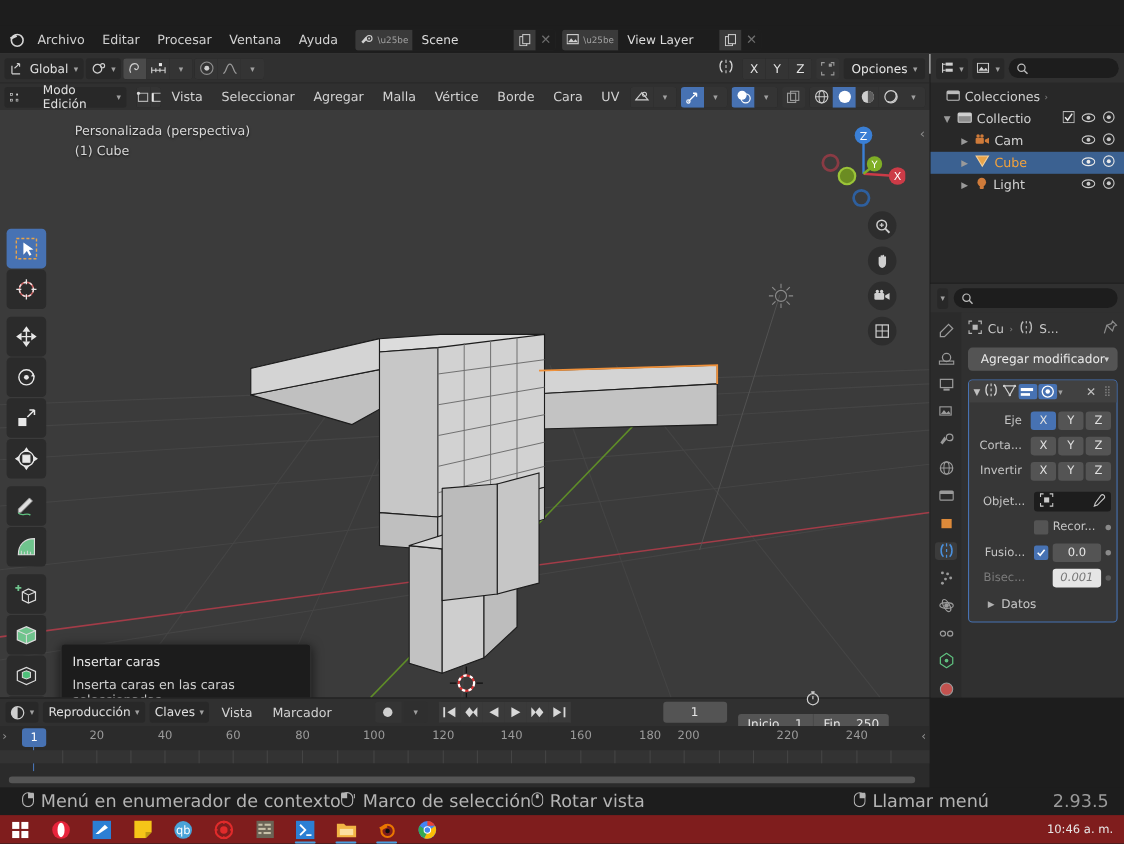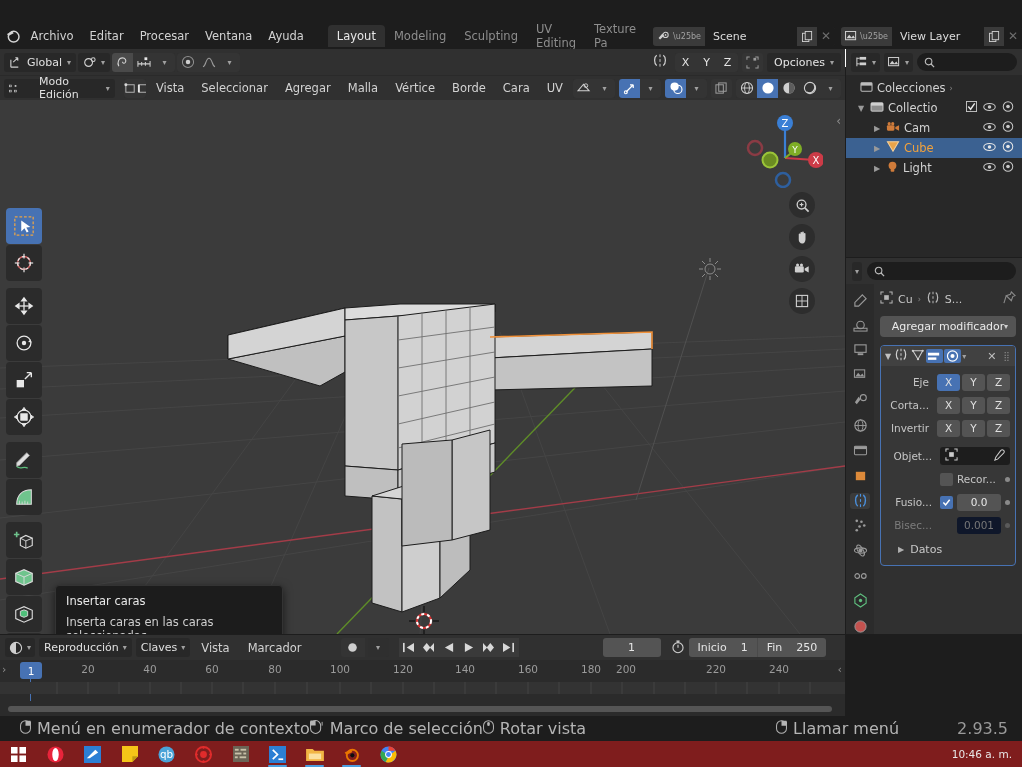--- a/index.html
+++ b/index.html
@@ -157,21 +157,21 @@
   .xyzb { width: 23px; height: 17px; background: #545454; border-radius: 3px; display:flex;
           align-items:center; justify-content:center; font-size: 10.5px; color: #e0e0e0; }
   .xyzb.on { background: #4772b3; }
   .objfield { flex:1; height:18px; background:#1d1d1d; border-radius:3px; display:flex; align-items:center;
               justify-content:space-between; padding: 0 5px; }
   .chkbox { width: 13px; height: 13px; background: #545454; border-radius: 2px; display:flex;
             align-items:center; justify-content:center; }
   .chkbox.on { background: #4772b3; }
   .numfield { flex:1; height:17px; background:#545454; border-radius:3px; display:flex; align-items:center;
               justify-content:center; font-size:10.5px; color:#e8e8e8; }
-  .numfield.dim { background: #0f172a; color: #777; }
+  .numfield.dim { background: #e5e5e5; color: #777; font-style: italic; }
   .dot { width: 5px; height: 5px; border-radius: 50%; background: #8a8a8a; flex-shrink:0; }
   .dot.dim { background: #5a5a5a; }
   .datarow { display:flex; align-items:center; gap:6px; height:20px; padding-left:12px; margin-top:4px;
              font-size:11px; color:#c8c8c8; }
 
   
   .tl-header {
     position: absolute; top: 635px; left: 0; width: 845px; height: 25px;
     background: #303030; display: flex; align-items: center; padding: 0 5px; gap: 4px;
   }
@@ -252,27 +252,20 @@
         <circle cx="13" cy="13" r="3" fill="#1d1d1d"></circle>
         <path d="M3 9 L11 5 L13 8 L5 12 Z" fill="#d5d5d5"></path>
       </svg>
     </div>
     <div class="menu-item">Archivo</div>
     <div class="menu-item">Editar</div>
     <div class="menu-item">Procesar</div>
     <div class="menu-item">Ventana</div>
     <div class="menu-item">Ayuda</div>
 
-    <div class="ws-tabs">
-      <div class="ws-tab active">Layout</div>
-      <div class="ws-tab">Modeling</div>
-      <div class="ws-tab">Sculpting</div>
-      <div class="ws-tab">UV Editing</div>
-      <div class="ws-tab">Texture Pa</div>
-    </div>
 
     <div class="scene-box">
       <div class="idblock">
         <div class="ib-icon">
           <svg width="14" height="11" viewBox="0 0 18 14">
             <circle cx="11" cy="5" r="3.4" fill="none" stroke="#d0d0d0" stroke-width="1.3"></circle>
             <circle cx="11" cy="5" r="1.1" fill="#d0d0d0"></circle>
             <path d="M2 9 L7 3 L9 6 L4 11 Z" fill="#d0d0d0"></path>
           </svg>
           <span class="chev">\u25be</span>
@@ -559,20 +552,24 @@
         <polygon points="372,396 402,399 440,388 410,384" fill="#d6d6d6"></polygon>
 
         <polygon points="440,388 470,380 470,470 440,498" fill="#bdbdbd"></polygon>
         <polygon points="452,340 490,330 490,430 452,440" fill="#c6c6c6"></polygon>
         <polygon points="402,344 452,340 452,440 402,446" fill="#bbbbbb"></polygon>
       </g>
 
       <polyline points="490,237 652,232 652,249" fill="none" stroke="#f0913a" stroke-width="1.6"></polyline>
     </svg>
 
+    <div class="vp-text" style="left:68px; top:10px;">
+      <div>Personalizada (perspectiva)</div>
+      <div>(1) Cube</div>
+    </div>
 
     <svg style="position:absolute; left:408px; top:505px;" width="32" height="32">
       <circle cx="16" cy="16" r="7" fill="none" stroke="#d83232" stroke-width="2"></circle>
       <circle cx="16" cy="16" r="7" fill="none" stroke="#ffffff" stroke-width="2" stroke-dasharray="3 3"></circle>
       <line x1="16" y1="1" x2="16" y2="7" stroke="#111" stroke-width="1.2"></line>
       <line x1="16" y1="25" x2="16" y2="31" stroke="#111" stroke-width="1.2"></line>
       <line x1="1" y1="16" x2="7" y2="16" stroke="#111" stroke-width="1.2"></line>
       <line x1="25" y1="16" x2="31" y2="16" stroke="#111" stroke-width="1.2"></line>
     </svg>
 
@@ -1209,21 +1206,21 @@
       <div class="pb">
         <svg width="13" height="11" viewBox="0 0 14 12" fill="#d8d8d8">
           <path d="M1 1 L1 11 L9 6 Z"></path>
           <rect x="11.2" y="1" width="1.8" height="10"></rect>
         </svg>
       </div>
     </div>
 
     <div class="framefield" style="margin-left:80px">1</div>
 
-    <div style="display:flex; align-items:flex-end; margin-left:6px; gap:4px;">
+    <div style="display:flex; align-items:center; margin-left:6px; gap:4px;flex-direction:column;">
       <div>
         <svg width="14" height="14" viewBox="0 0 15 15">
           <circle cx="7.5" cy="8.2" r="5.4" fill="none" stroke="#cfcfcf" stroke-width="1.2"></circle>
           <line x1="7.5" y1="8.2" x2="7.5" y2="5" stroke="#cfcfcf" stroke-width="1.2"></line>
           <line x1="5.8" y1="1.2" x2="9.2" y2="1.2" stroke="#cfcfcf" stroke-width="1.4"></line>
           <line x1="7.5" y1="1.2" x2="7.5" y2="2.9" stroke="#cfcfcf" stroke-width="1.4"></line>
         </svg>
       </div>
       <div class="startend">
         <div class="se-cell">

